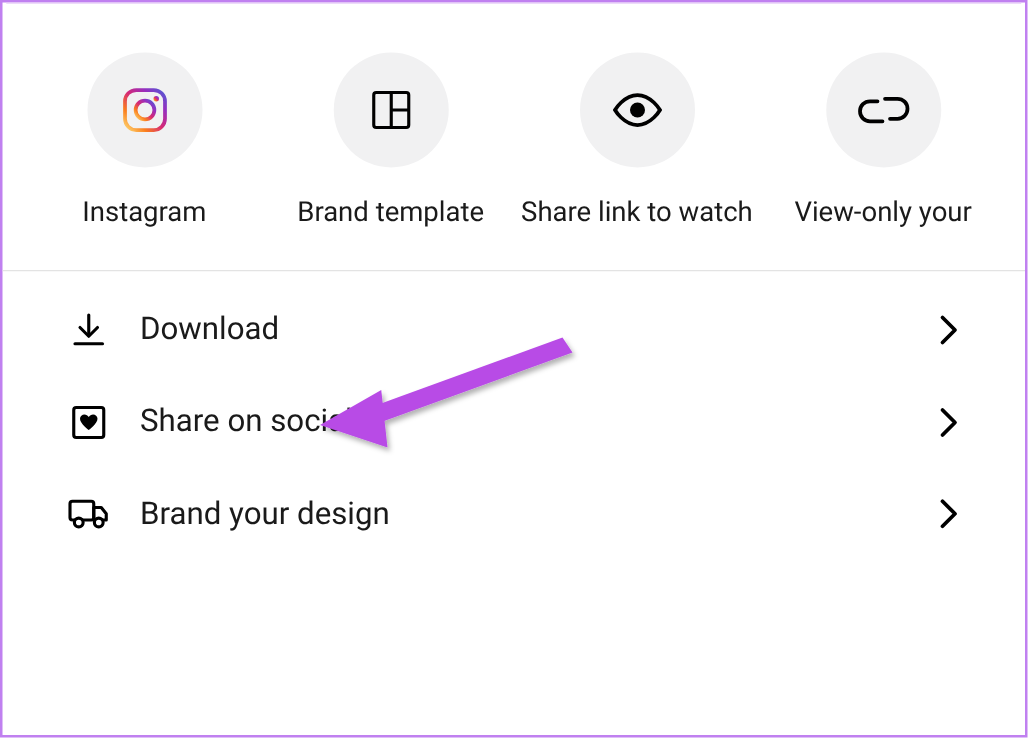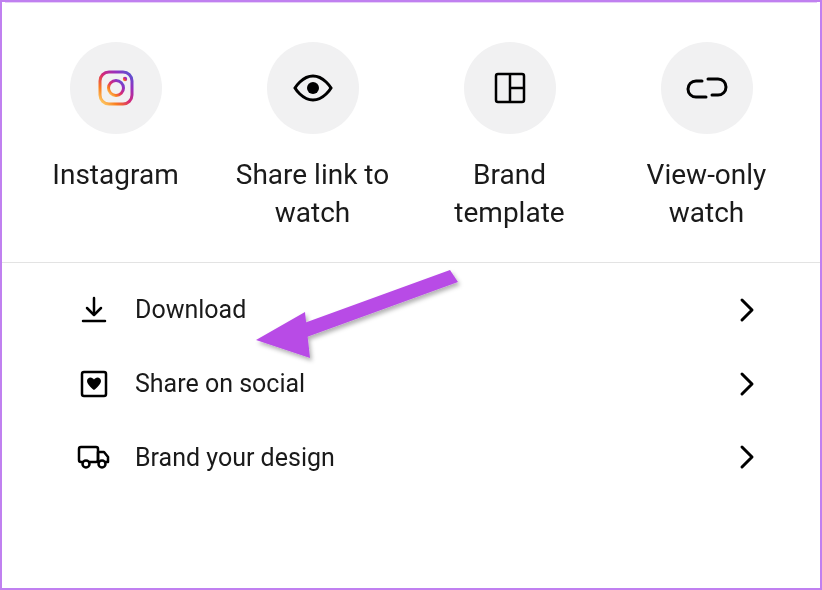--- a/index.html
+++ b/index.html
@@ -41,34 +41,33 @@
       width: 92px;
       height: 92px;
       border-radius: 50%;
       background: #f1f1f2;
       display: flex;
       align-items: center;
       justify-content: center;
       margin-bottom: 22px;
     }
     .share-label {
-      font-size: 28px;
+      font-size: 22px;
       color: #1a1a1a;
       text-align: center;
       line-height: 1.35;
       font-weight: 400;
     }
     .divider {
       height: 1px;
       background: #e3e3e3;
       margin: 0;
     }
     .action-list {
-      padding: 10px 12px;
-      margin-left: 11px;
+      padding: 10px 0;
     }
     .action-item {
       display: flex;
       align-items: center;
       padding: 22px 52px 22px 52px;
       cursor: pointer;
     }
     .action-icon {
       width: 34px;
       display: flex;
@@ -115,47 +114,47 @@
         <rect x="3" y="3" width="32" height="32" rx="9" fill="none" stroke="url(#ig-grad)" stroke-width="3"></rect>
         <circle cx="19" cy="19" r="7.5" fill="none" stroke="url(#ig-grad)" stroke-width="3"></circle>
         <circle cx="28" cy="10" r="2.2" fill="url(#ig-grad)"></circle>
       </svg>
     </div>
     <div class="share-label">Instagram</div>
   </div>
 
   <div class="share-option">
     <div class="icon-circle">
-      <svg width="44" height="44" viewBox="0 0 44 44">
-        <path d="M4 22 C4 22 11 10 22 10 C33 10 40 22 40 22 C40 22 33 34 22 34 C11 34 4 22 4 22 Z" fill="none" stroke="#000" stroke-width="3"></path>
-        <circle cx="22" cy="22" r="6" fill="#000"></circle>
-      </svg>
-    </div>
-    <div class="share-label">Share link to watch</div>
-  </div>
-
-  <div class="share-option">
-    <div class="icon-circle">
       <svg width="36" height="36" viewBox="0 0 36 36">
         <rect x="4" y="4" width="28" height="28" rx="2" fill="none" stroke="#000" stroke-width="2.5"></rect>
         <line x1="18" y1="4" x2="18" y2="32" stroke="#000" stroke-width="2.5"></line>
         <line x1="18" y1="18" x2="32" y2="18" stroke="#000" stroke-width="2.5"></line>
       </svg>
     </div>
     <div class="share-label">Brand template</div>
   </div>
 
   <div class="share-option">
     <div class="icon-circle">
+      <svg width="44" height="44" viewBox="0 0 44 44">
+        <path d="M4 22 C4 22 11 10 22 10 C33 10 40 22 40 22 C40 22 33 34 22 34 C11 34 4 22 4 22 Z" fill="none" stroke="#000" stroke-width="3"></path>
+        <circle cx="22" cy="22" r="6" fill="#000"></circle>
+      </svg>
+    </div>
+    <div class="share-label">Share link to watch</div>
+  </div>
+
+  <div class="share-option">
+    <div class="icon-circle">
       <svg width="46" height="46" viewBox="0 0 46 46">
         <path d="M18 16 L12 16 C7.5 16 4 19.5 4 24 C4 28.5 7.5 32 12 32 L22 32" fill="none" stroke="#000" stroke-width="3" stroke-linecap="round"></path>
         <path d="M28 30 L34 30 C38.5 30 42 26.5 42 22 C42 17.5 38.5 14 34 14 L24 14" fill="none" stroke="#000" stroke-width="3" stroke-linecap="round"></path>
       </svg>
     </div>
-    <div class="share-label">View-only watch</div>
+    <div class="share-label">View-only your</div>
   </div>
 
 </div>
 
 <div class="divider"></div>
 
 <div class="action-list">
 
   <div class="action-item">
     <div class="action-icon">

